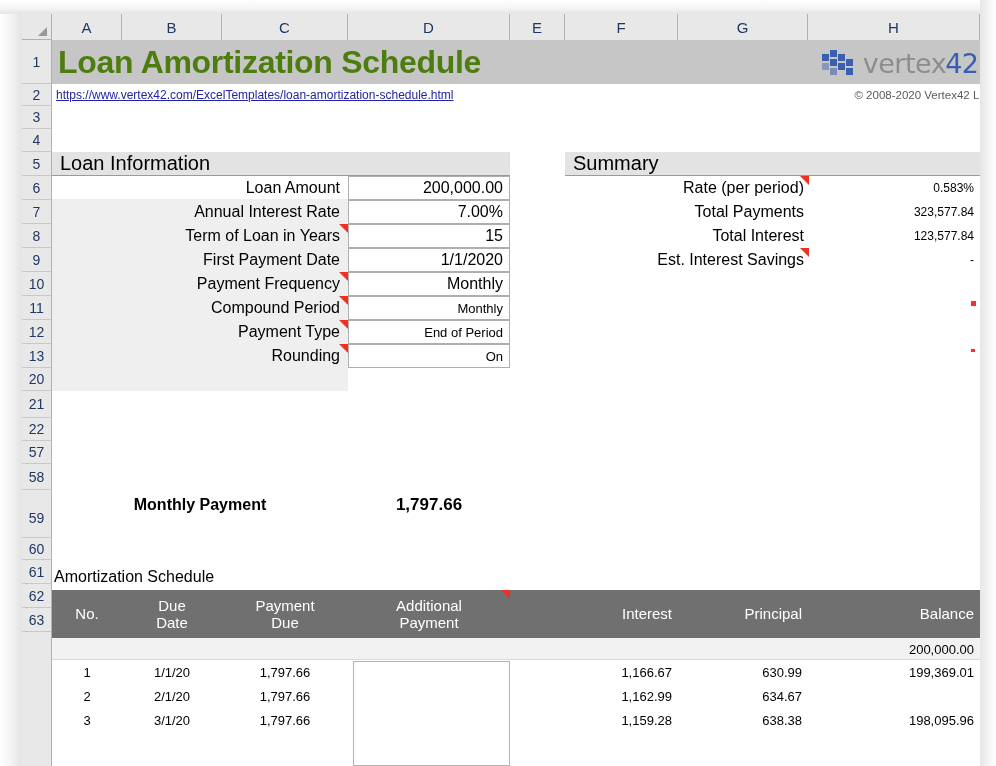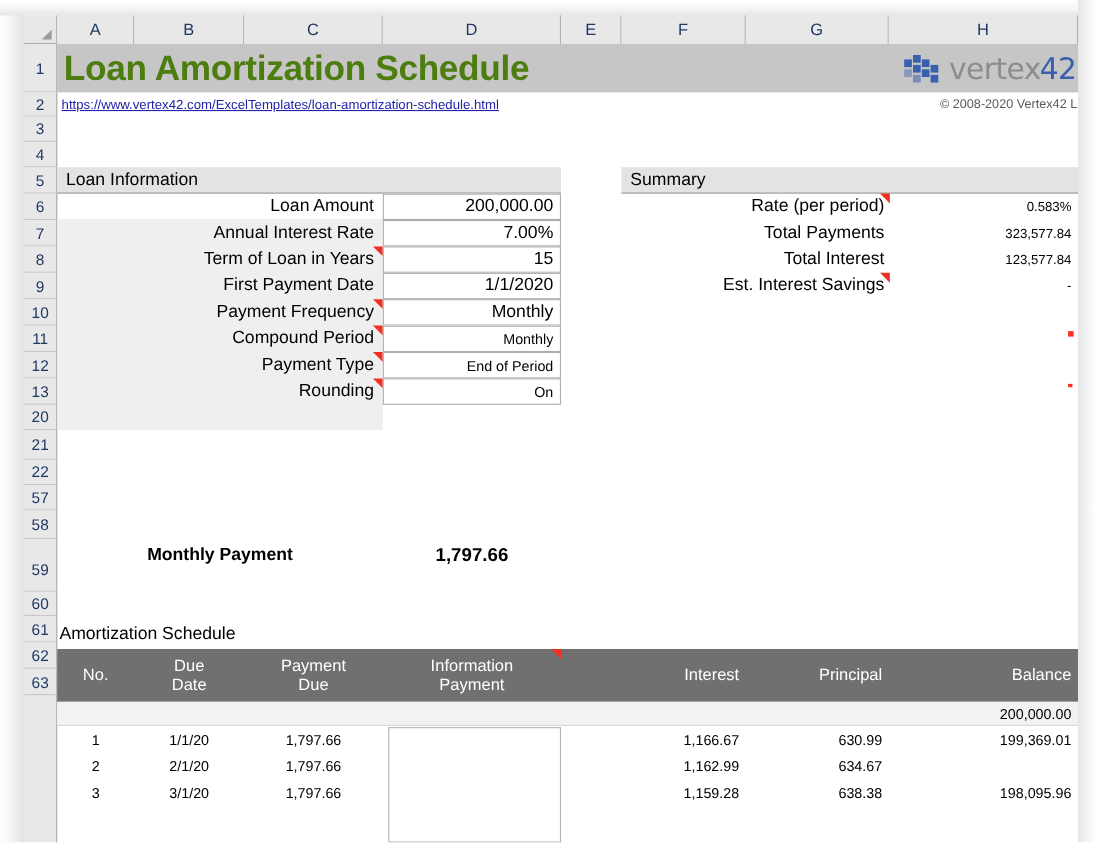--- a/index.html
+++ b/index.html
@@ -122,21 +122,21 @@
     font-size: 11.5px; color: #5a5a5a;
   }
 
   
   .sec-band {
     position: absolute; height: 24px;
     background: #e3e3e3;
     border-bottom: 1px solid #9b9b9b;
     display: flex; align-items: center;
     padding-left: 8px;
-    font-size: 16px; color: #000;
+    font-size: 20px; color: #000;
   }
 
   
   .loaninfo-bg {
     position: absolute; left: 52px; top: 199px;
     width: 296px; height: 192px;
     background: #efefef;
   }
   .info-label {
     position: absolute; left: 52px; width: 296px; height: 24px;
@@ -434,21 +434,21 @@
   </div>
   <div class="th c" style="left:122px;width:100px;flex-direction:column;justify-content:center;">
     <span>Due</span>
     <span>Date</span>
   </div>
   <div class="th c" style="left:222px;width:126px;flex-direction:column;justify-content:center;">
     <span>Payment</span>
     <span>Due</span>
   </div>
   <div class="th c" style="left:348px;width:162px;flex-direction:column;justify-content:center;">
-    <span>Information</span>
+    <span>Additional</span>
     <span>Payment</span>
   </div>
   <span class="cmt" style="left:501px;top:590px;"></span>
   <div class="th r" style="left:565px;width:113px;">
     <span>Interest</span>
   </div>
   <div class="th r" style="left:678px;width:130px;">
     <span>Principal</span>
   </div>
   <div class="th r" style="left:808px;width:172px;">

